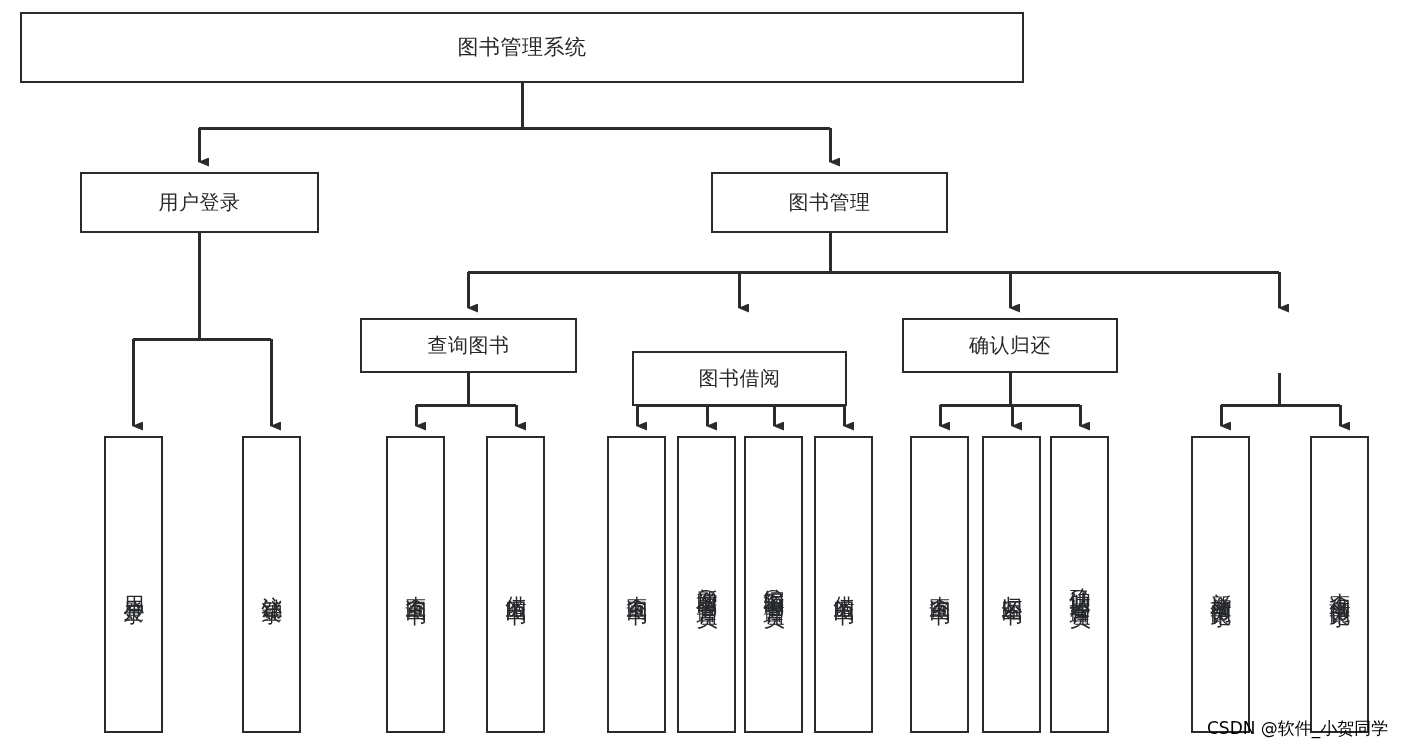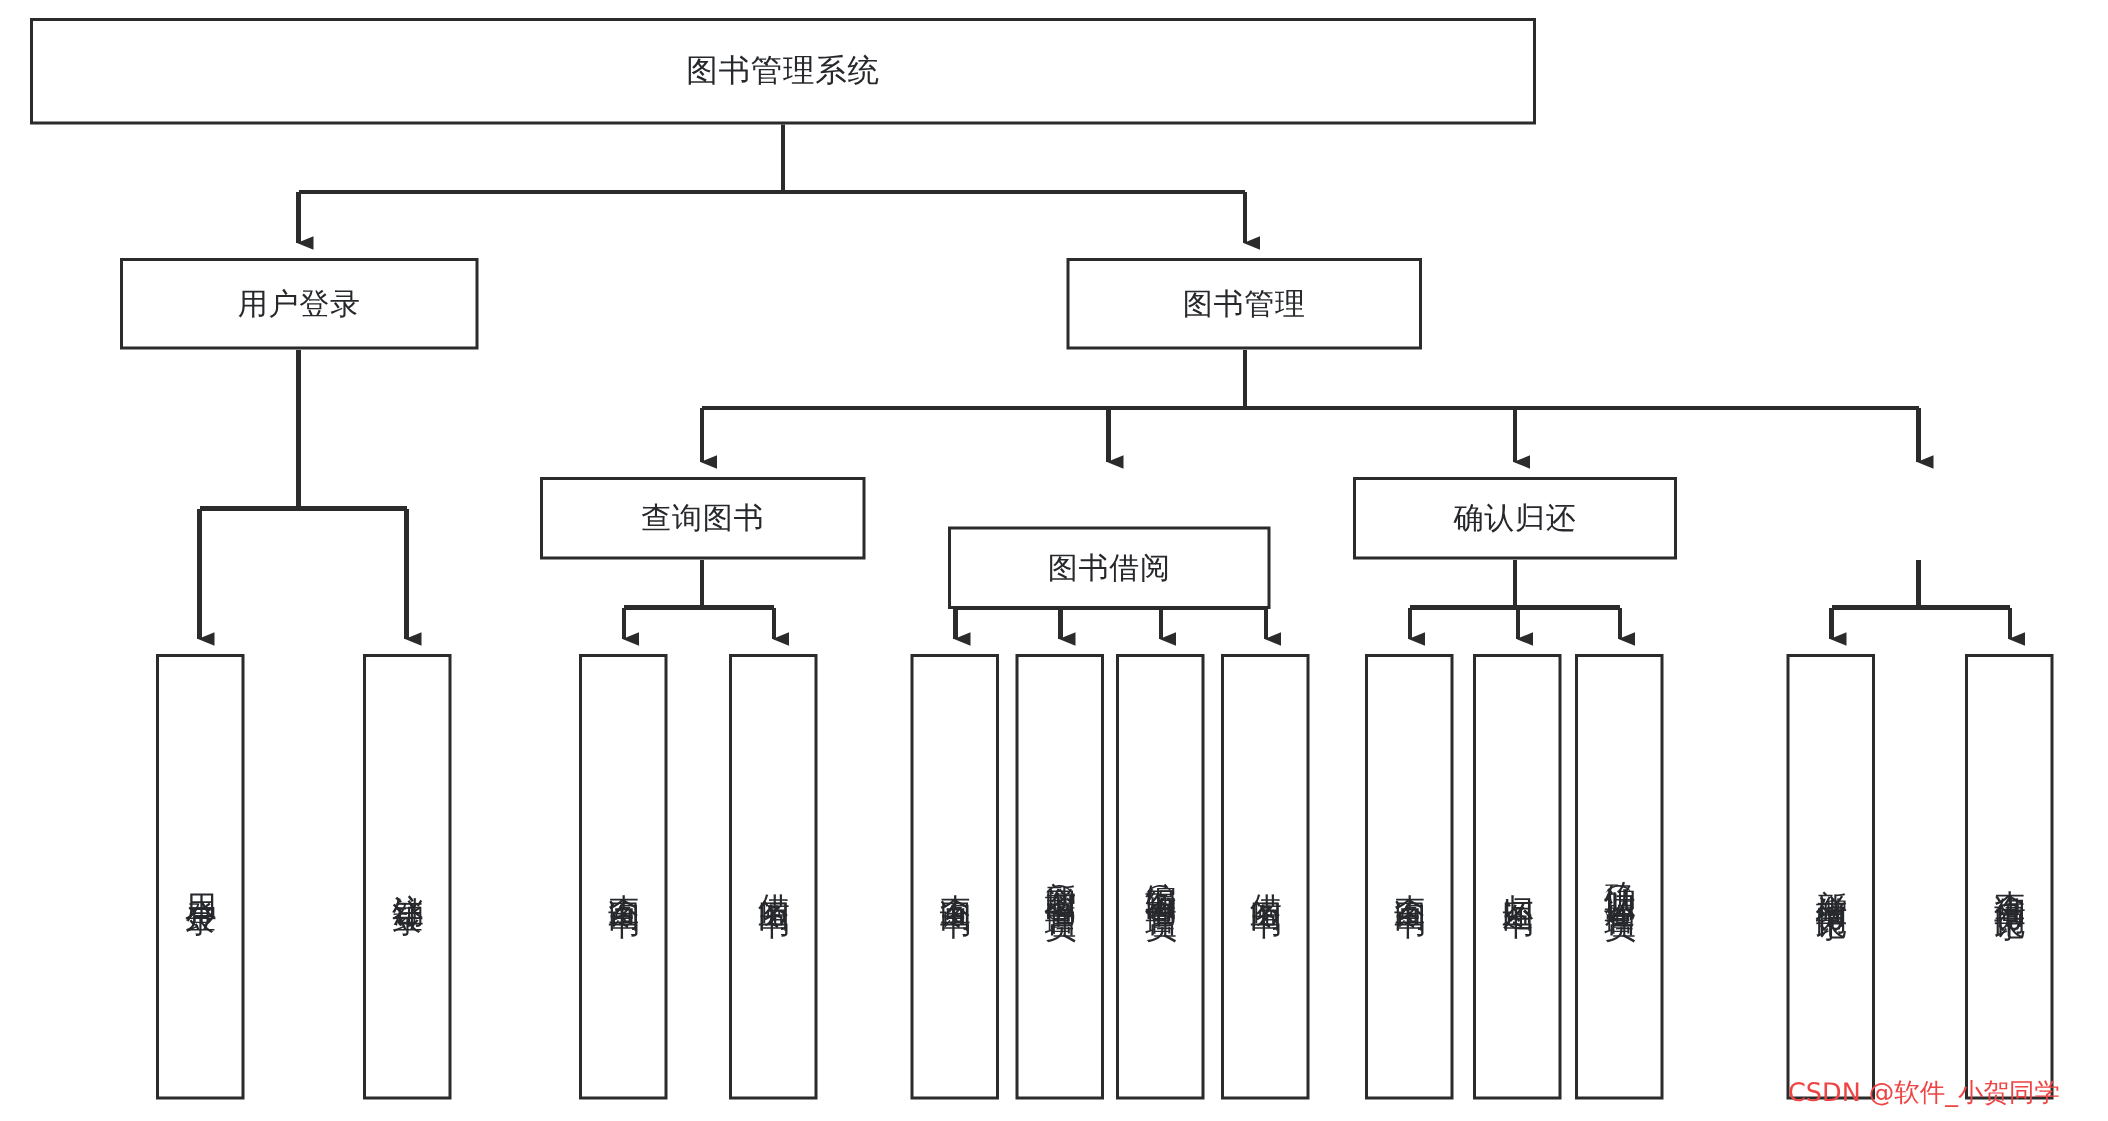--- a/index.html
+++ b/index.html
@@ -58,24 +58,25 @@
     text-orientation: upright;
     font-size: 21px;
     letter-spacing: 3px;
     line-height: 1;
     max-height: 272px;
   }
   .watermark {
     position: absolute;
     font-family: "DejaVu Sans", "Liberation Sans", sans-serif;
     font-size: 17px;
-    color: #ef4444;
+    color: #000000;
     white-space: nowrap;
     pointer-events: none;
     user-select: none;
+    padding-left: 15px;
   }
 </style>
 </head>
 <body>
 
 <div id="canvas">
 
   <svg id="diagram-svg" viewBox="0 0 1405 747" xmlns="http://www.w3.org/2000/svg">
     <defs>
       <marker id="arrowhead" markerWidth="9" markerHeight="11" refX="4.5" refY="10" orient="auto" markerUnits="userSpaceOnUse">

